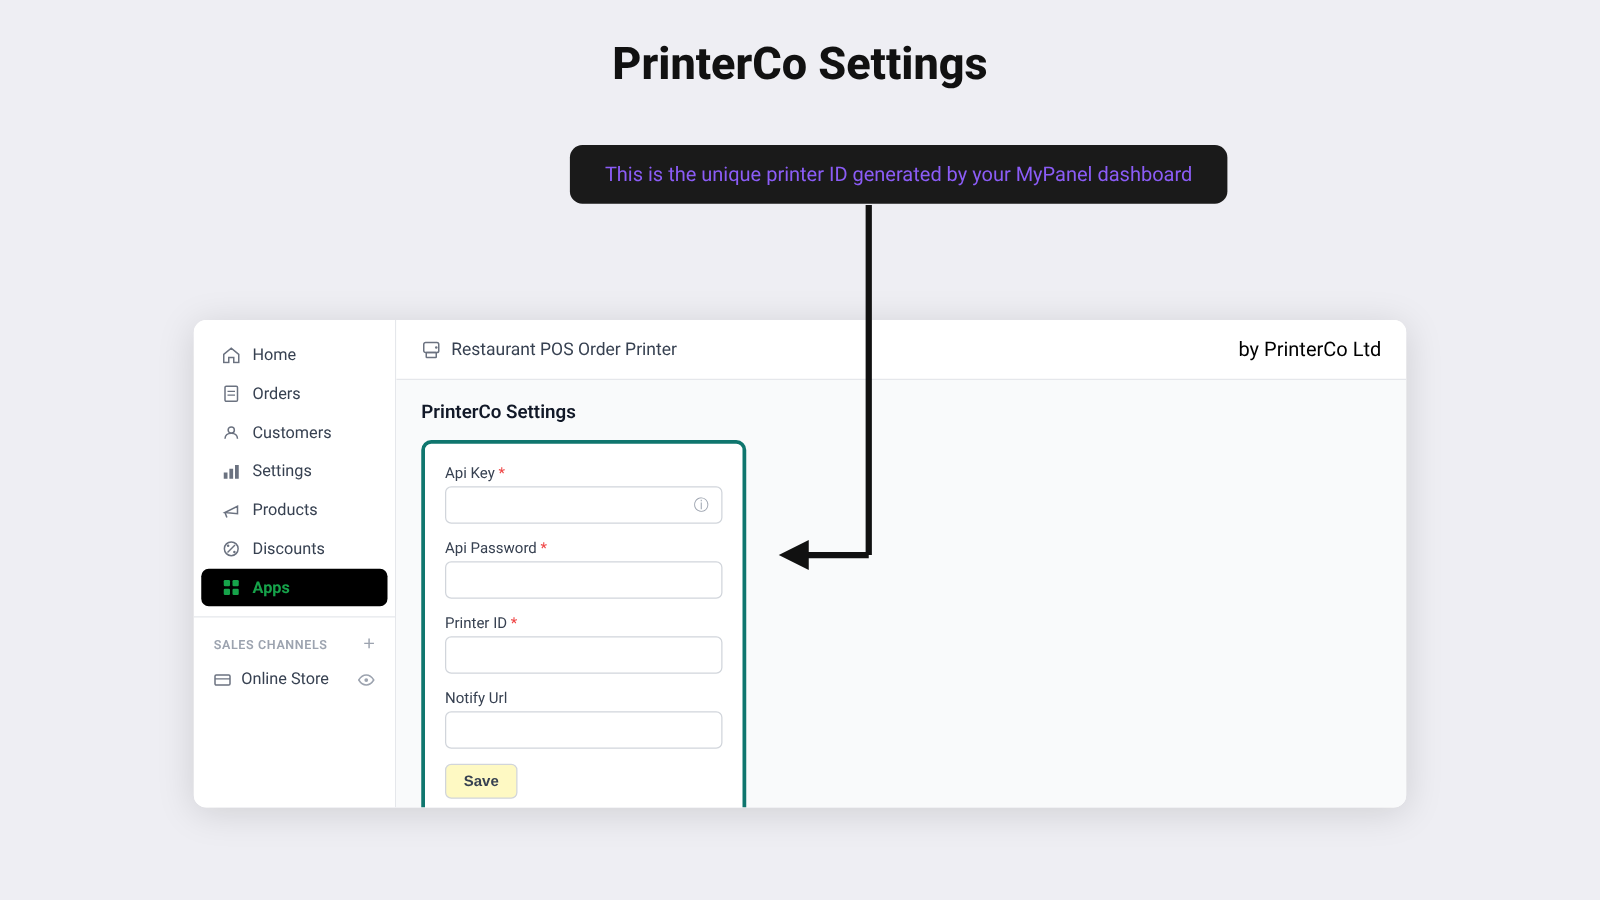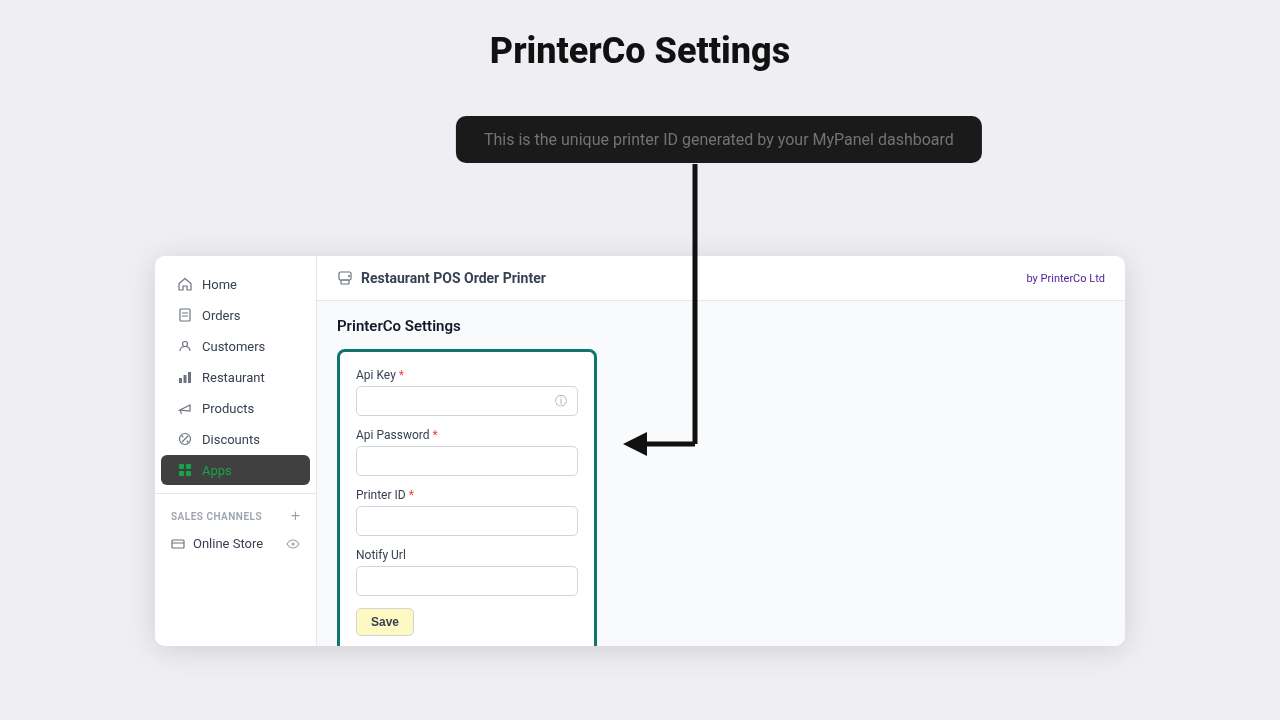--- a/index.html
+++ b/index.html
@@ -19,21 +19,21 @@
     
     .page-title {
       font-size: 36px;
       font-weight: 800;
       color: #111;
       margin-bottom: 24px;
       text-align: center;
     }
     .tooltip-box {
       background: #1a1a1a;
-      color: #737373;
+      color: #8b5cf6;
       border-radius: 10px;
       padding: 14px 28px;
       font-size: 16px;
       font-weight: 400;
       text-align: center;
       white-space: nowrap;
     }
 
     
     .browser-window {
@@ -62,23 +62,23 @@
       align-items: center;
       gap: 9px;
       padding: 7px 16px;
       font-size: 13px;
       color: #374151;
       cursor: pointer;
       border-radius: 6px;
       margin: 1px 6px;
     }
     .sidebar-item.active {
-      background: #404040;
+      background: #000000;
       color: #16a34a;
-      font-weight: 400;
+      font-weight: 700;
     }
     .sidebar-item .icon {
       width: 16px;
       height: 16px;
       display: flex;
       align-items: center;
       justify-content: center;
       flex-shrink: 0;
       color: inherit;
     }
@@ -140,26 +140,26 @@
       padding: 14px 20px;
       display: flex;
       align-items: center;
       justify-content: space-between;
     }
     .app-header-left {
       display: flex;
       align-items: center;
       gap: 8px;
       font-size: 14px;
-      font-weight: 700;
+      font-weight: 400;
       color: #374151;
     }
     .app-header-right {
-      font-size: 11px;
-      color: #4c1d95;
+      font-size: 16px;
+      color: #000000;
     }
 
     
     .settings-area {
       padding: 16px 20px;
     }
     .settings-title {
       font-size: 15px;
       font-weight: 600;
       color: #111827;
@@ -291,21 +291,21 @@
         <span>Customers</span>
       </div>
       <div class="sidebar-item">
         <span class="icon">
           <svg width="14" height="14" viewBox="0 0 14 14" fill="none">
             <rect x="1" y="8" width="3" height="5" fill="#6b7280"></rect>
             <rect x="5.5" y="5" width="3" height="8" fill="#6b7280"></rect>
             <rect x="10" y="2" width="3" height="11" fill="#6b7280"></rect>
           </svg>
         </span>
-        <span>Restaurant</span>
+        <span>Settings</span>
       </div>
       <div class="sidebar-item">
         <span class="icon">
           <svg width="14" height="14" viewBox="0 0 14 14" fill="none">
             <path d="M2 9L12 4V10L2 9Z" stroke="#6b7280" stroke-width="1.2" fill="none"></path>
             <path d="M2 9L3.5 13" stroke="#6b7280" stroke-width="1.2"></path>
           </svg>
         </span>
         <span>Products</span>
       </div>

